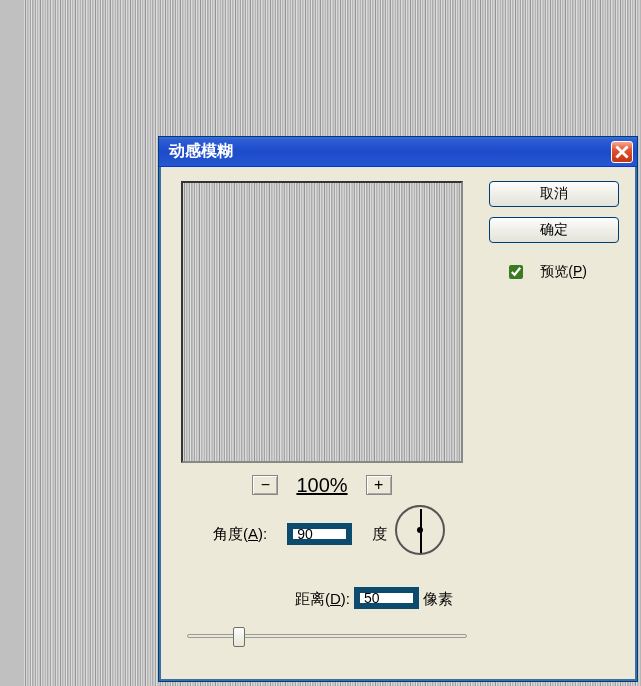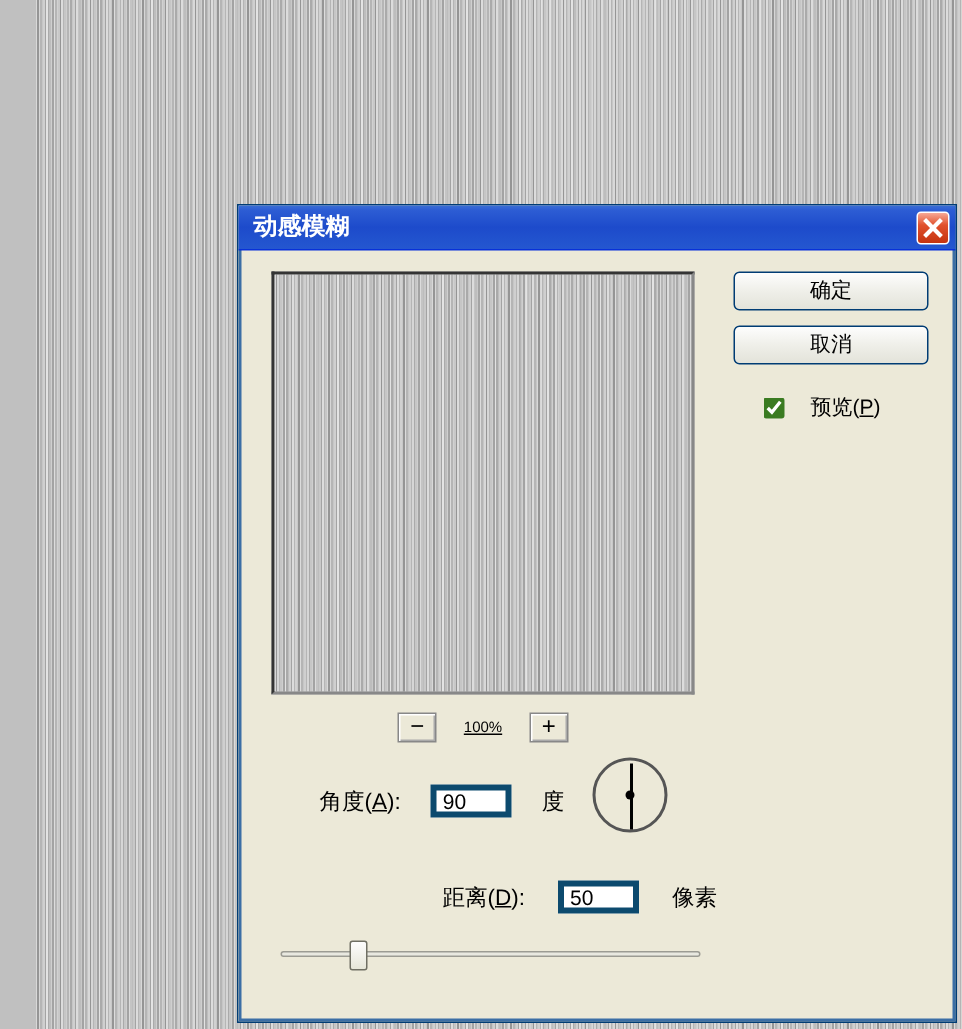--- a/index.html
+++ b/index.html
@@ -89,21 +89,21 @@
   .zoom-row button {
     width: 26px; height: 20px;
     background: #ece9d8;
     border: 1px solid #888;
     box-shadow: inset 1px 1px #fff, inset -1px -1px #aaa;
     font-family: inherit;
     font-size: 16px;
     line-height: 14px;
     cursor: pointer;
   }
-  .zoom-label { font-size: 10px; text-decoration: underline; text-align: right; }
+  .zoom-label { font-size: 20px; text-decoration: underline; text-align: right; }
 
   .btn-stack {
     position: absolute;
     right: 14px; top: 12px;
     width: 130px;
     display: flex; flex-direction: column; gap: 10px;
   }
   .xp-btn {
     height: 26px;
     background: linear-gradient(#fdfdfd,#efefe9 50%,#e3e3da);
@@ -121,22 +121,22 @@
   }
   .preview-check input { width:14px; height:14px; accent-color:#3a7b21; }
 
   .angle-row {
     position: absolute;
     left: 50px; top: 354px;
     display: flex; align-items: center; gap: 20px;
     font-size: 15px;
   }
   .num-input {
-    width: 54px; height: 22px;
-    border: 4px solid #0c4a6e;
+    width: 65px; height: 22px;
+    border: 6px solid #0c4a6e;
     padding: 1px 4px;
     font-size: 14px;
     font-family: inherit;
   }
   .dial-wrap {
     position: absolute;
     left: 232px; top: 336px;
     width: 54px; height: 54px;
   }
   .dial {
@@ -158,21 +158,21 @@
     left: 50%; top: 50%;
     width: 6px; height: 6px;
     margin: -3px 0 0 -3px;
     background: #000;
     border-radius: 50%;
   }
 
   .dist-row {
     position: absolute;
     left: 132px; top: 418px;
-    display: flex; align-items: center; gap: 22px;
+    display: flex; align-items: flex-end; gap: 4px;
     font-size: 15px;
   }
 
   .slider-wrap {
     position: absolute;
     left: 24px; top: 456px;
     width: 280px; height: 22px;
   }
   .slider-track {
     position: absolute;
@@ -218,22 +218,22 @@
       <div class="brushed layer2"></div>
     </div>
 
     <div class="zoom-row">
       <button>−</button>
       <span class="zoom-label">100%</span>
       <button>+</button>
     </div>
 
     <div class="btn-stack">
+      <button class="xp-btn">取消</button>
       <button class="xp-btn">确定</button>
-      <button class="xp-btn">取消</button>
     </div>
 
     <label class="preview-check">
       <input type="checkbox" checked="" style="">
       <span>
         <span>预览(</span><span class="ul">P</span><span>)</span>
       </span>
     </label>
 
     <div class="angle-row">

